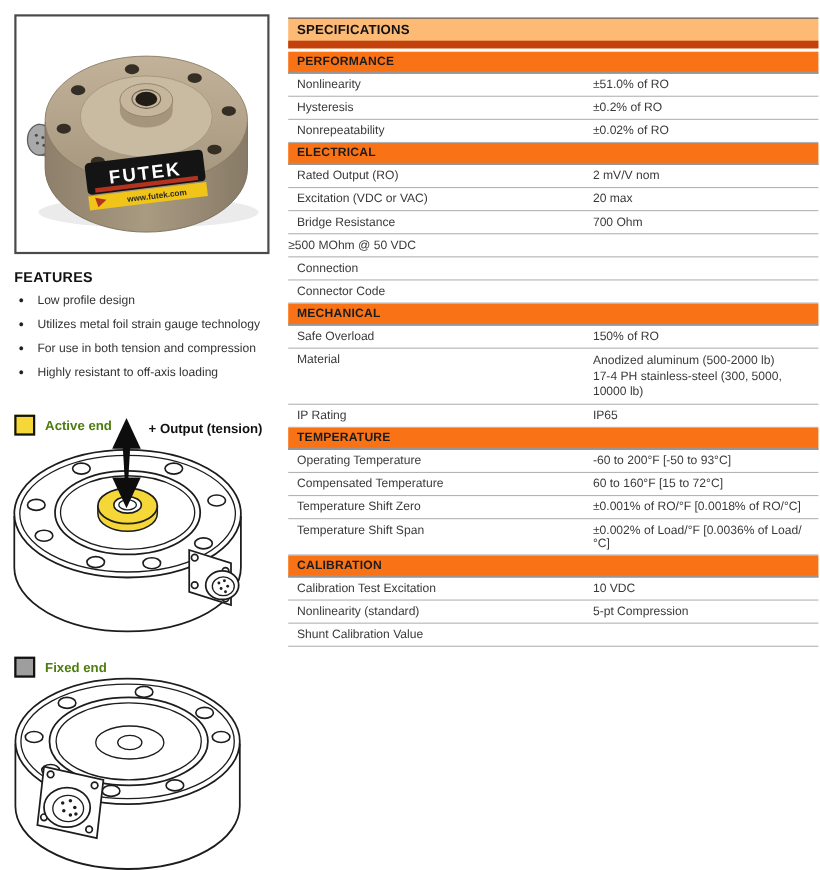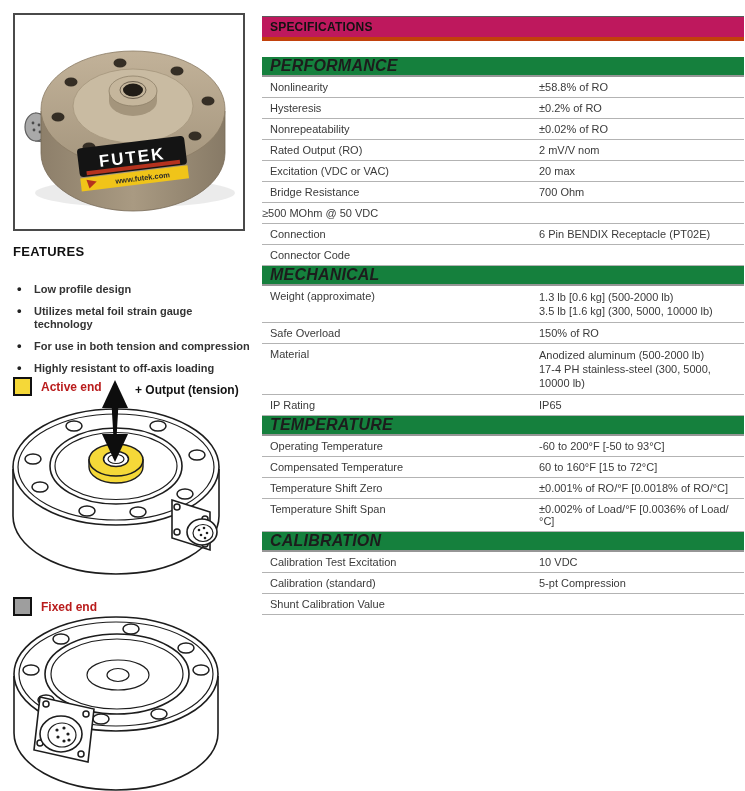--- a/index.html
+++ b/index.html
@@ -10,52 +10,52 @@
     color:#3d3d3d;
   }
   
   .photo-box {
     position:absolute; left:13px; top:13px; width:232px; height:218px;
     border:2px solid #4a4a4a; background:#ffffff;
   }
   .photo-box svg { display:block; width:100%; height:100%; }
 
   .features { position:absolute; left:13px; top:244px; width:240px; }
-  .features-title { font-size:13px; font-weight:bold; color:#111; letter-spacing:.3px; margin-bottom:24px; }
-  .features-list { list-style:none;font-weight:bold; }
+  .features-title { font-size:13px; font-weight:bold; color:#111; letter-spacing:.3px; margin-bottom:8px; }
+  .features-list { list-style:none; }
   .features-list li {
     font-size:11px; color:#333; margin-bottom:9px; padding-left:21px; position:relative; line-height:13px;
   }
   .features-list li::before {
     content:"\2022"; position:absolute; left:4px; top:-1px; font-size:13px; color:#222;
   }
 
   .diagram-block { position:absolute; left:6px; width:244px; }
   .active-block { top:374px; height:210px; }
   .fixed-block  { top:594px; height:197px;text-align:right; }
   .diagram-block svg { position:absolute; left:0; top:0; width:100%; height:100%; }
   .legend { position:absolute; left:7px; top:3px; display:flex; align-items:center; z-index:3; }
   .swatch { width:19px; height:19px; border:2px solid #111; margin-right:9px; }
   .swatch-yellow { background:#F5D838; }
   .swatch-gray   { background:#9E9E9E; }
-  .legend-label { font-size:12px; font-weight:bold; color:#b91c1c; }
+  .legend-label { font-size:12px; font-weight:bold; color:#4d7c0f; }
   .output-label {
     position:absolute; left:129px; top:9px; font-size:12px; font-weight:bold; color:#111; z-index:3; white-space:nowrap;
   }
 
   
   .spec { position:absolute; left:262px; top:16px; width:482px; font-size:11px; }
   .spec-title {
-    background:#be185d; color:#121212; font-weight:bold; font-size:12px; line-height:13px;
-    padding:4px 8px 3px 8px; border-top:1px solid #5a5a5a; border-bottom:4px solid #c2410c;
-    margin-bottom:16px; letter-spacing:.2px;
+    background:#fdba74; color:#121212; font-weight:bold; font-size:12px; line-height:13px;
+    padding:4px 8px 3px 8px; border-top:1px solid #5a5a5a; border-bottom:7px solid #c2410c;
+    margin-bottom:3px; letter-spacing:.2px;
   }
   .sec-header {
-    background:#15803d; color:#1c1c1c; font-weight:bold; font-size:16px; line-height:14px;
-    padding:2px 8px; border-bottom:2px solid #969696; letter-spacing:.2px;font-style:italic;
+    background:#f97316; color:#1c1c1c; font-weight:bold; font-size:11px; line-height:14px;
+    padding:2px 8px; border-bottom:2px solid #969696; letter-spacing:.2px;
   }
   .row { display:flex; border-bottom:1px solid #b3b3b3; padding:4px 0;gap:36px; }
   .row .lbl { width:241px; padding-left:8px; color:#3a3a3a; }
   .row .val { flex:1; padding-right:4px; color:#3a3a3a; }
   .line { line-height:14px; }
 
   
   .ln { fill:#ffffff; stroke:#1d1d1d; stroke-width:1.6; }
   .ln-thin { fill:none; stroke:#1d1d1d; stroke-width:1.2; }
   .hole { fill:#ffffff; stroke:#1d1d1d; stroke-width:1.5; }
@@ -223,62 +223,55 @@
     </g>
   </svg>
 </div>
 
 <div class="spec">
   <div class="spec-title">SPECIFICATIONS</div>
 
   <div class="sec-header">PERFORMANCE</div>
   <div class="row">
     <div class="lbl">Nonlinearity</div>
-    <div class="val">±58.8% of RO</div>
+    <div class="val">±51.0% of RO</div>
   </div>
   <div class="row">
     <div class="lbl">Hysteresis</div>
     <div class="val">±0.2% of RO</div>
   </div>
   <div class="row">
     <div class="lbl">Nonrepeatability</div>
     <div class="val">±0.02% of RO</div>
   </div>
 
+  <div class="sec-header">ELECTRICAL</div>
   <div class="row">
     <div class="lbl">Rated Output (RO)</div>
     <div class="val">2 mV/V nom</div>
   </div>
   <div class="row">
     <div class="lbl">Excitation (VDC or VAC)</div>
     <div class="val">20 max</div>
   </div>
   <div class="row">
     <div class="lbl">Bridge Resistance</div>
     <div class="val">700 Ohm</div>
   </div>
   <div class="row">
     <div class="val">≥500 MOhm @ 50 VDC</div>
   </div>
   <div class="row">
     <div class="lbl">Connection</div>
-    <div class="val">6 Pin BENDIX Receptacle (PT02E)</div>
   </div>
   <div class="row">
     <div class="lbl">Connector Code</div>
   </div>
 
   <div class="sec-header">MECHANICAL</div>
-  <div class="row">
-    <div class="lbl">Weight (approximate)</div>
-    <div class="val">
-      <div class="line">1.3 lb [0.6 kg] (500-2000 lb)</div>
-      <div class="line">3.5 lb [1.6 kg] (300, 5000, 10000 lb)</div>
-    </div>
-  </div>
   <div class="row">
     <div class="lbl">Safe Overload</div>
     <div class="val">150% of RO</div>
   </div>
   <div class="row">
     <div class="lbl">Material</div>
     <div class="val">
       <div class="line">Anodized aluminum (500-2000 lb)</div>
       <div class="line">17-4 PH stainless-steel (300, 5000, 10000 lb)</div>
     </div>
@@ -305,19 +298,19 @@
     <div class="lbl">Temperature Shift Span</div>
     <div class="val">±0.002% of Load/°F [0.0036% of Load/°C]</div>
   </div>
 
   <div class="sec-header">CALIBRATION</div>
   <div class="row">
     <div class="lbl">Calibration Test Excitation</div>
     <div class="val">10 VDC</div>
   </div>
   <div class="row">
-    <div class="lbl">Calibration (standard)</div>
+    <div class="lbl">Nonlinearity (standard)</div>
     <div class="val">5-pt Compression</div>
   </div>
   <div class="row">
     <div class="lbl">Shunt Calibration Value</div>
   </div>
 </div>
 
 </body></html>

